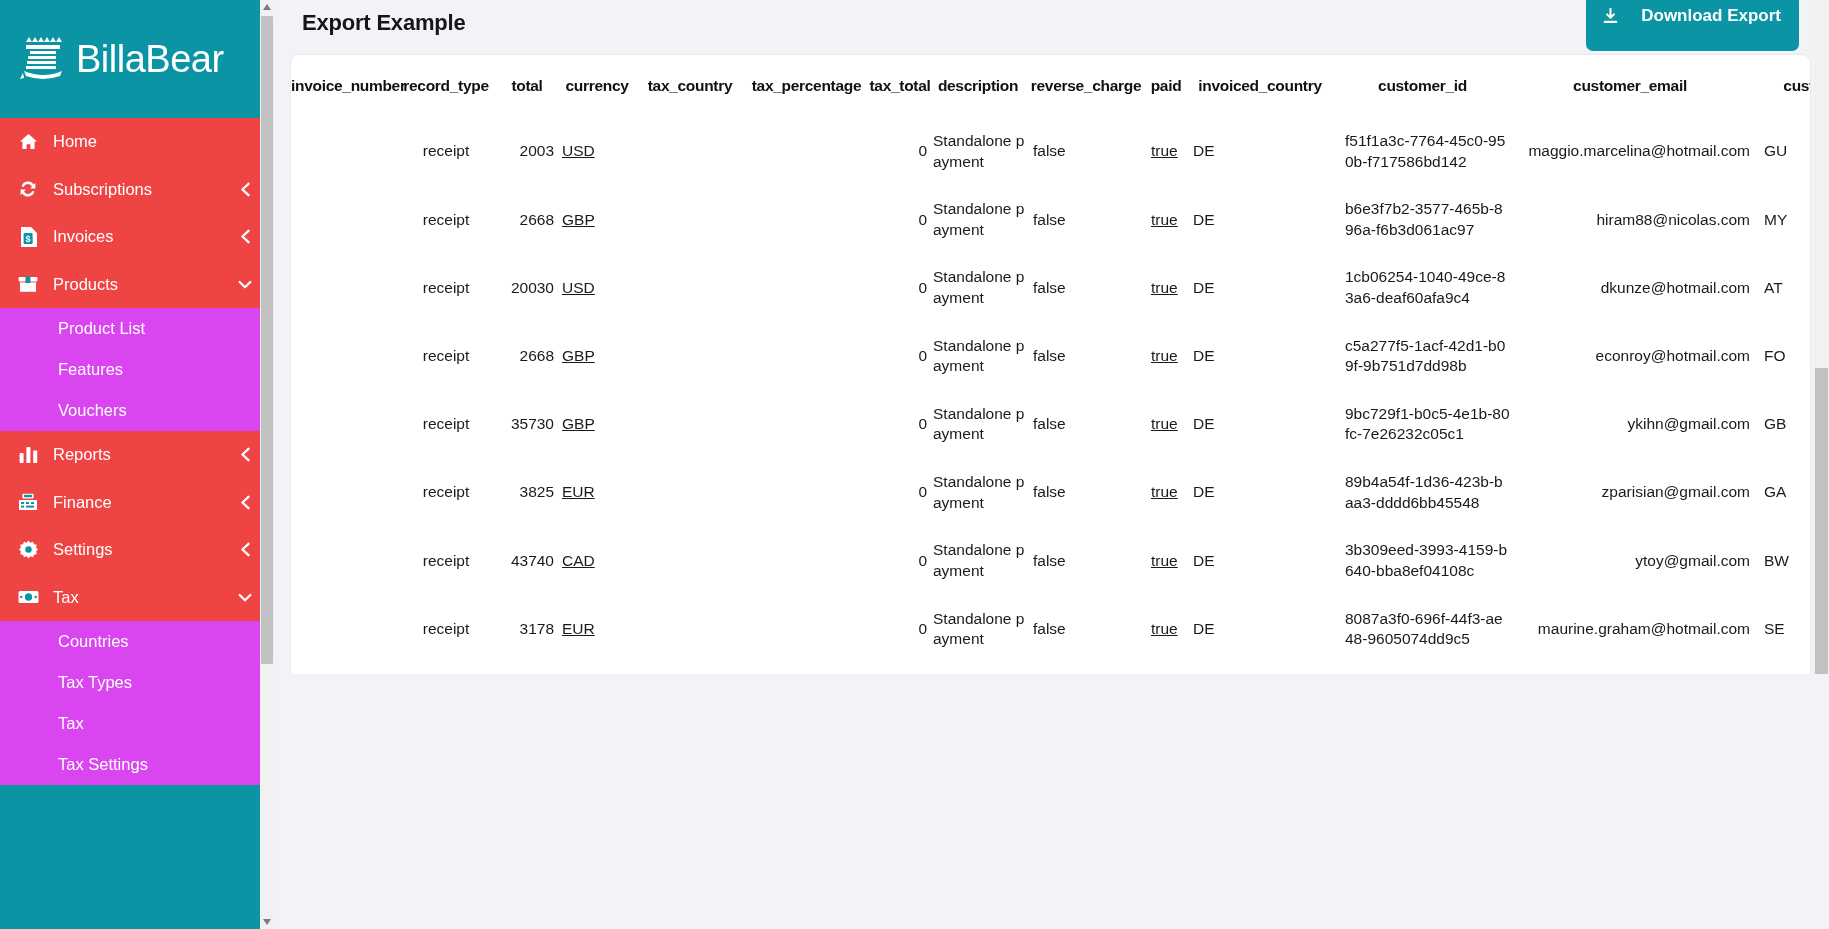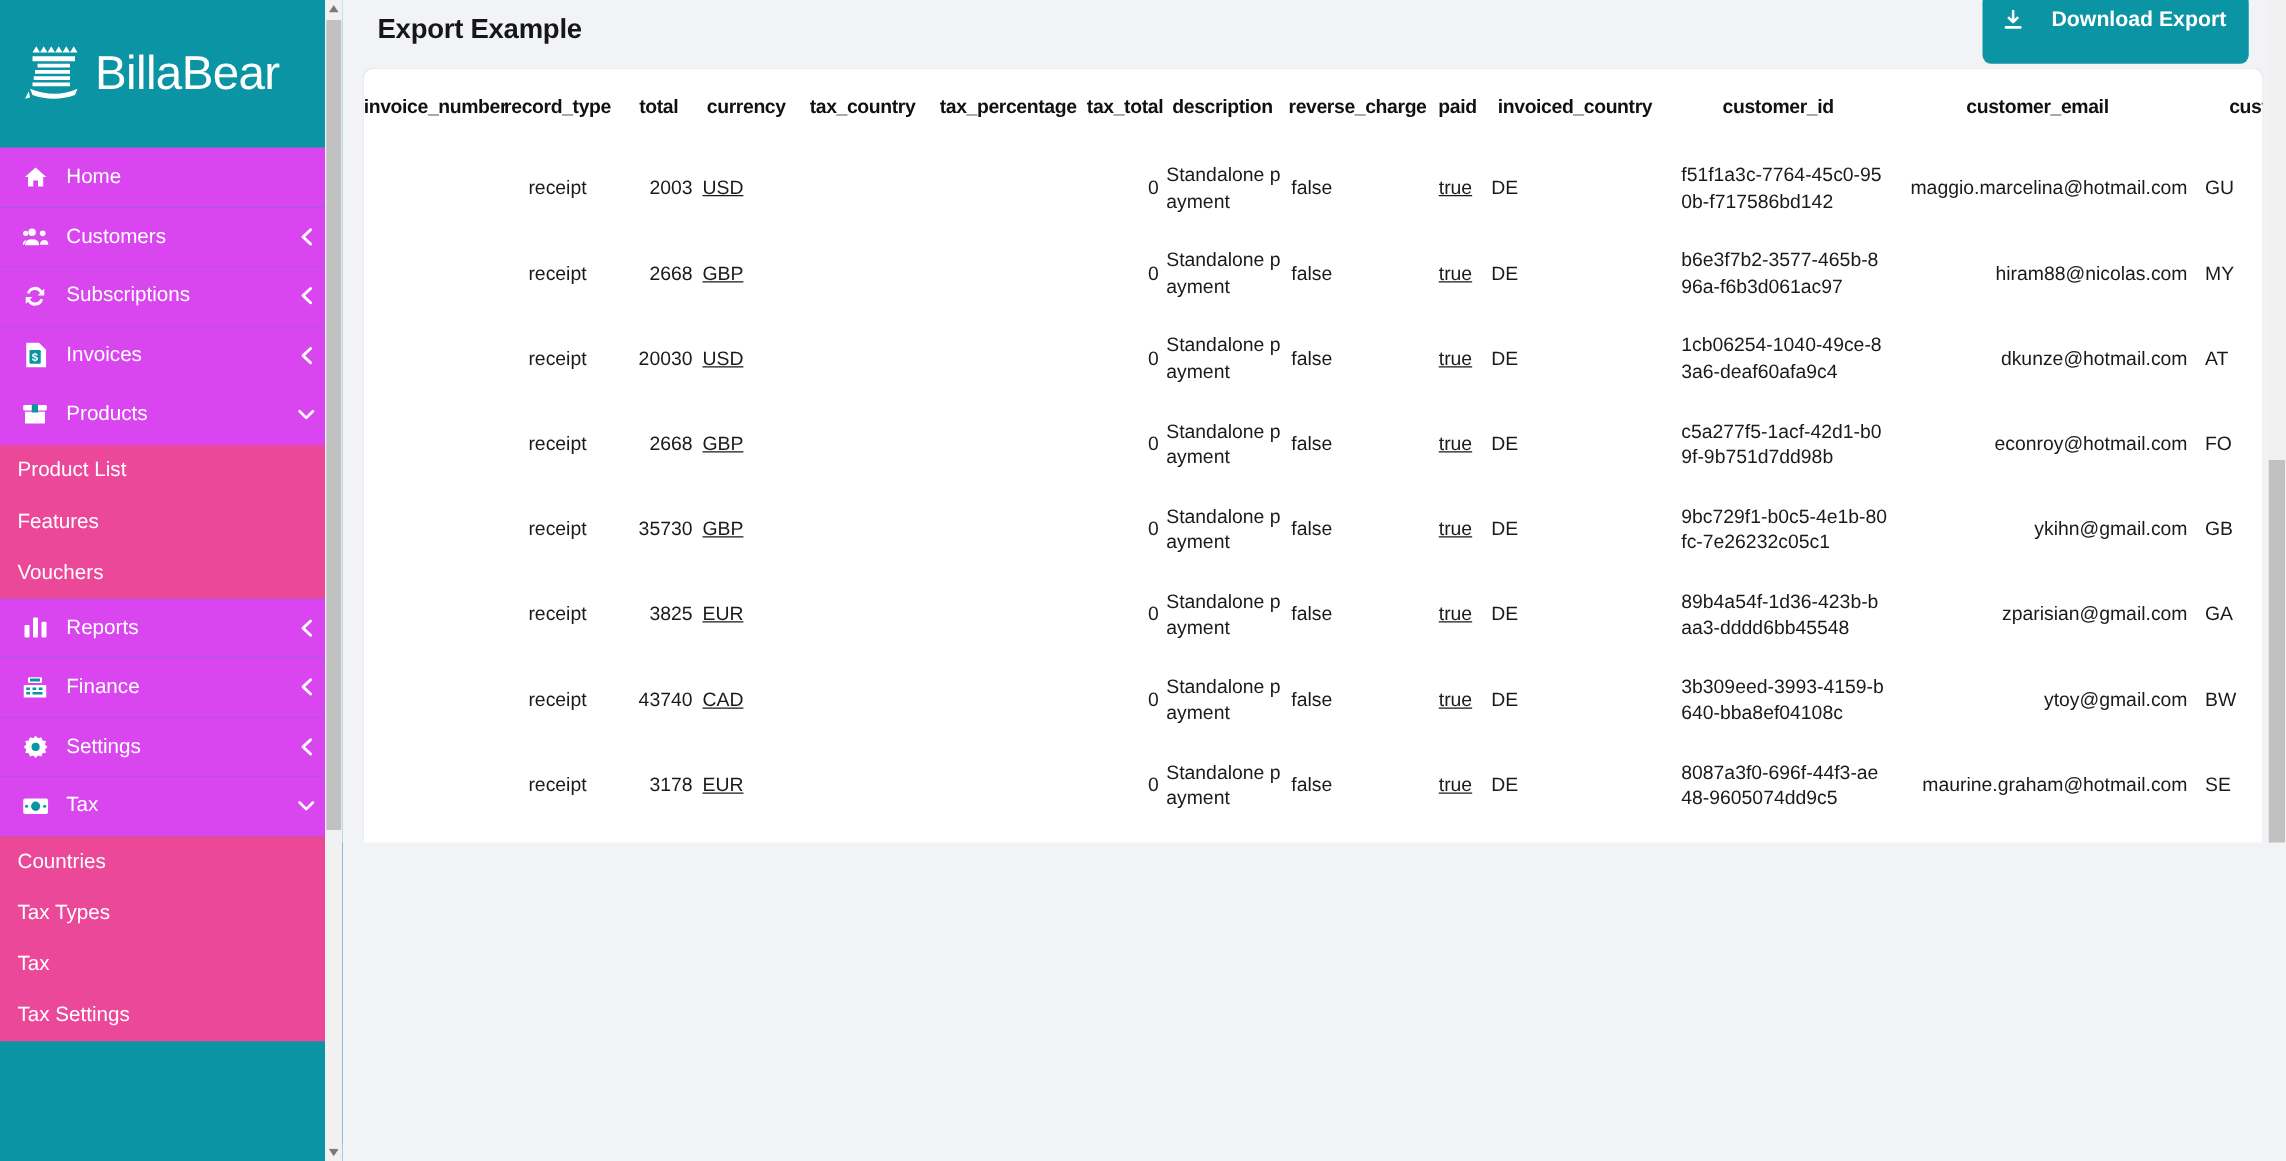--- a/index.html
+++ b/index.html
@@ -46,36 +46,36 @@
   }
   .nav-item {
     display: flex;
     align-items: center;
     height: 47.5px;
     padding: 0 22px 0 17px;
     color: #ffffff;
     font-size: 16.5px;
     cursor: pointer;
     user-select: none;
-    background: #d946ef;
+    background: #ef4444;
   }
   .nav-icon {
     width: 22px; height: 20px;
     flex: 0 0 22px;
     display: flex; align-items: center; justify-content: center;
     margin-right: 14px;
   }
   .nav-icon svg { display: block; }
   .nav-label { flex: 1 1 auto; white-space: nowrap; }
   .nav-chevron {
     width: 14px; height: 14px;
     flex: 0 0 14px;
     display: flex; align-items: center; justify-content: center;
   }
-  .submenu { background: #ec4899; }
+  .submenu { background: #d946ef; padding-left: 44px; }
   .submenu-item {
     display: flex;
     align-items: center;
     height: 41px;
     padding-left: 14px;
     color: #ffffff;
     font-size: 16.5px;
     cursor: pointer;
     user-select: none;
     white-space: nowrap;
@@ -241,38 +241,20 @@
           <div class="nav-item">
             <span class="nav-icon">
               <svg width="19" height="19" viewBox="0 0 20 20" fill="#fff">
                 <path d="M10 2 L19 10 h-2.6 v8 h-4.4 v-5 h-4 v5 H3.6 v-8 H1 Z"></path>
               </svg>
             </span>
             <span class="nav-label">Home</span>
           </div>
           <div class="nav-item">
             <span class="nav-icon">
-              <svg width="21" height="17" viewBox="0 0 22 18" fill="#fff">
-                <circle cx="8" cy="5" r="3.2"></circle>
-                <circle cx="17" cy="6" r="2.4"></circle>
-                <circle cx="2.6" cy="6" r="2.2"></circle>
-                <path d="M2 16 q0-5 6-5 t6 5 z"></path>
-                <path d="M14.6 15.6 q.3-4 4-4 q3 0 3.2 4z"></path>
-                <path d="M0 15.6 q.2-3.6 3.3-3.8 q-1.8 1.6-2 3.8z"></path>
-              </svg>
-            </span>
-            <span class="nav-label">Customers</span>
-            <span class="nav-chevron">
-              <svg width="13" height="15" viewBox="0 0 13 15">
-                <path d="M9.5 1.8 L3.4 7.5 L9.5 13.2" stroke="#fff" stroke-width="2.3" fill="none" stroke-linecap="round" stroke-linejoin="round"></path>
-              </svg>
-            </span>
-          </div>
-          <div class="nav-item">
-            <span class="nav-icon">
               <svg width="20" height="18" viewBox="0 0 20 18" fill="#fff">
                 <path d="M3.6 6.4 A6.6 6.6 0 0 1 15.6 4.6 l1.8-1.6 V8.4 h-5.4 l2-1.8 A4.6 4.6 0 0 0 5.6 7Z"></path>
                 <path d="M16.4 11.6 A6.6 6.6 0 0 1 4.4 13.4 l-1.8 1.6 V9.6 H8 l-2 1.8 A4.6 4.6 0 0 0 14.4 11Z"></path>
               </svg>
             </span>
             <span class="nav-label">Subscriptions</span>
             <span class="nav-chevron">
               <svg width="13" height="15" viewBox="0 0 13 15">
                 <path d="M9.5 1.8 L3.4 7.5 L9.5 13.2" stroke="#fff" stroke-width="2.3" fill="none" stroke-linecap="round" stroke-linejoin="round"></path>
               </svg>

